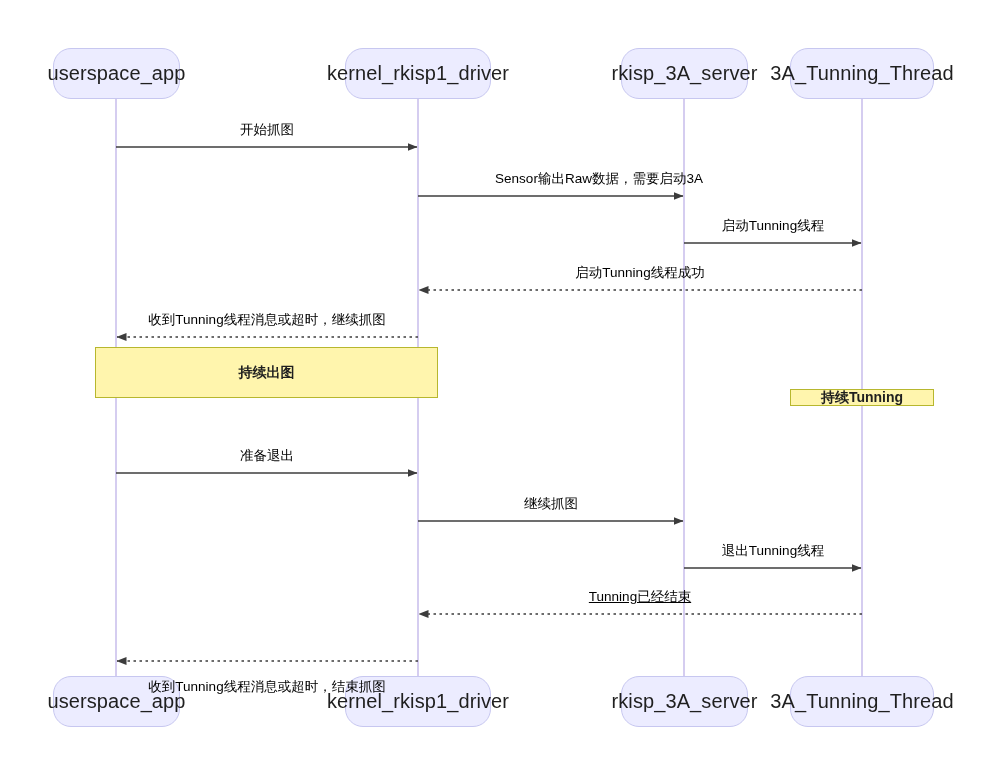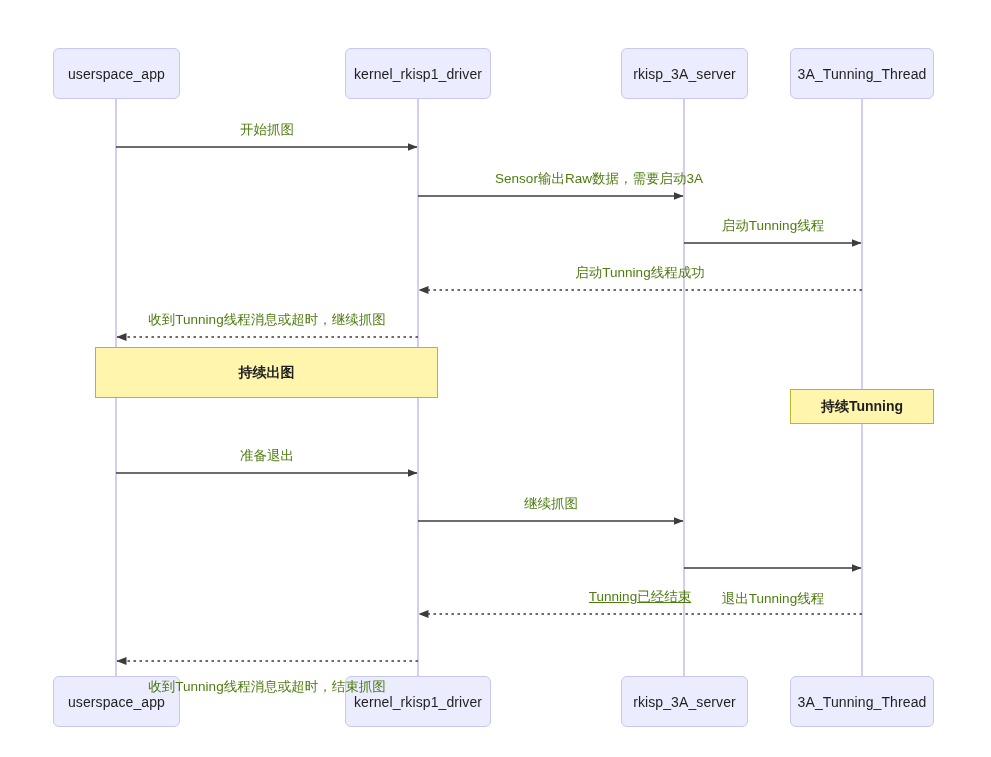--- a/index.html
+++ b/index.html
@@ -25,45 +25,45 @@
     top: 0;
     width: 991px;
     height: 757px;
     overflow: visible;
   }
   .actor-box {
     position: absolute;
     box-sizing: border-box;
     background: #ececff;
     border: 1px solid #c7c7f0;
-    border-radius: 6px;
+    border-radius: 18px;
     display: flex;
     align-items: center;
     justify-content: center;
     color: #1f1f1f;
-    font-size: 14px;
+    font-size: 20px;
     letter-spacing: 0.1px;
     white-space: nowrap;
   }
   .note-box {
     position: absolute;
     box-sizing: border-box;
     background: #fff5ad;
     border: 1px solid #b7b72e;
     display: flex;
     align-items: center;
     justify-content: center;
     color: #1f1f1f;
     font-size: 14px;
     font-weight: bold;
     white-space: nowrap;
   }
   .msg-label {
     position: absolute;
-    color: #4d7c0f;
+    color: #000000;
     font-size: 13.5px;
     white-space: nowrap;
     transform: translateX(-50%);
     text-align: center;
   }
 </style>
 </head>
 <body>
 
 <div id="diagram">
@@ -104,28 +104,28 @@
       <div class="actor-box" style="left: 790px; top: 48px; width: 144px; height: 51px;">3A_Tunning_Thread</div>
     </div>
   <div id="actors-bottom">
       <div class="actor-box" style="left: 53px; top: 676px; width: 127px; height: 51px;">userspace_app</div>
       <div class="actor-box" style="left: 345px; top: 676px; width: 146px; height: 51px;">kernel_rkisp1_driver</div>
       <div class="actor-box" style="left: 621px; top: 676px; width: 127px; height: 51px;">rkisp_3A_server</div>
       <div class="actor-box" style="left: 790px; top: 676px; width: 144px; height: 51px;">3A_Tunning_Thread</div>
     </div>
   <div id="notes">
       <div class="note-box" style="left: 95px; top: 347px; width: 343px; height: 51px;">持续出图</div>
-      <div class="note-box" style="left: 790px; top: 389px; width: 144px; height: 35px;">持续Tunning</div>
+      <div class="note-box" style="left: 790px; top: 389px; width: 144px; height: 17px;">持续Tunning</div>
     </div>
   <div id="labels">
       <div class="msg-label" style="left: 267px; top: 121px;">开始抓图</div>
       <div class="msg-label" style="left: 551px; top: 170px; margin-left: 48px;">Sensor输出Raw数据，需要启动3A</div>
       <div class="msg-label" style="left: 773px; top: 217px; text-align: right;">启动Tunning线程</div>
       <div class="msg-label" style="left: 640px; top: 264px;">启动Tunning线程成功</div>
       <div class="msg-label" style="left: 267px; top: 311px;">收到Tunning线程消息或超时，继续抓图</div>
       <div class="msg-label" style="left: 267px; top: 447px;">准备退出</div>
       <div class="msg-label" style="left: 551px; top: 495px;">继续抓图</div>
-      <div class="msg-label" style="left: 773px; top: 542px; margin-top: 48px;">退出Tunning线程</div>
+      <div class="msg-label" style="left: 773px; top: 542px;">退出Tunning线程</div>
       <div class="msg-label" style="left: 640px; top: 588px; text-decoration: underline;">Tunning已经结束</div>
       <div class="msg-label" style="left: 267px; top: 635px; margin-top: 43px;">收到Tunning线程消息或超时，结束抓图</div>
     </div>
 
 </div>
 
 </body></html>

